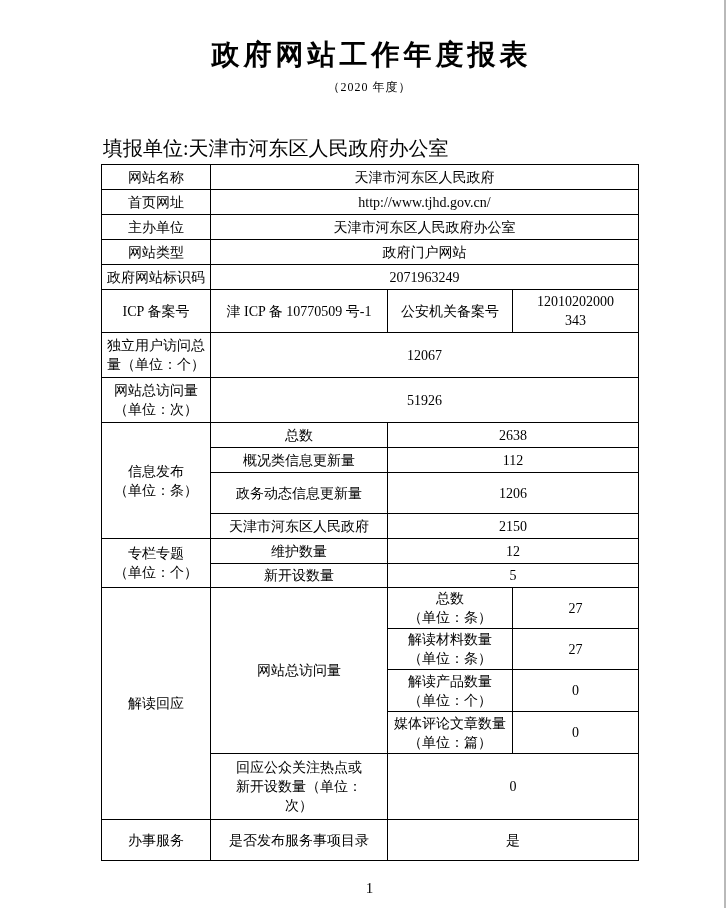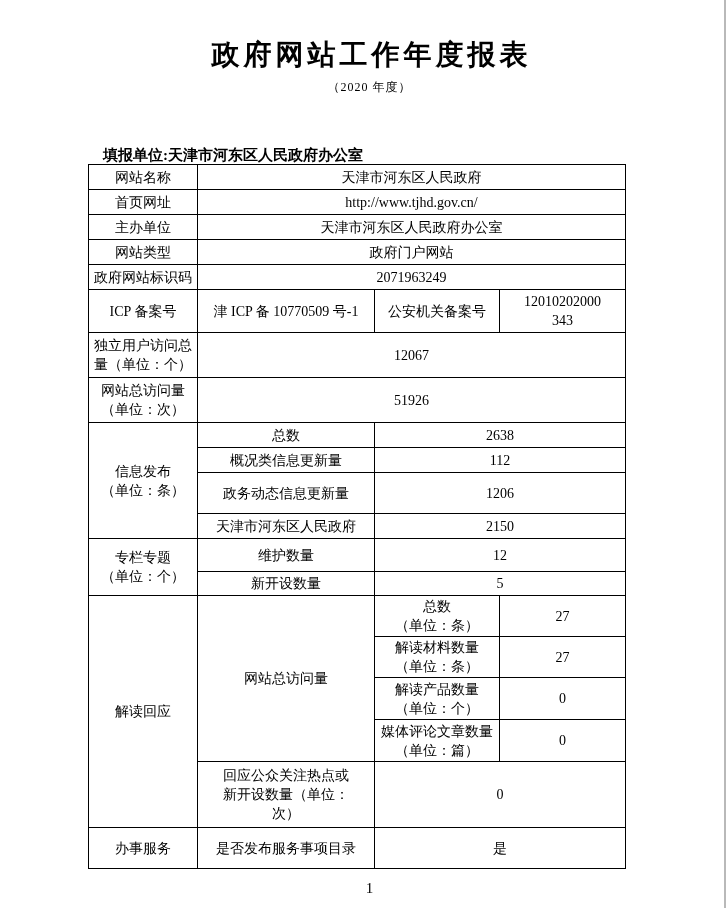--- a/index.html
+++ b/index.html
@@ -20,26 +20,26 @@
     font-size: 28px; line-height: 32px;
     letter-spacing: 4px; text-indent: 4px; margin-top: 28px;
   }
   .page-subtitle {
     position: absolute; top: 77px; left: 101px; width: 537px;
     text-align: center;
     font-size: 12px; line-height: 20px;
     letter-spacing: 1px;
   }
   .report-unit {
-    position: absolute; top: 146px; left: 103px;
-    font-size: 15px; line-height: 19px;
-    font-weight: bold;
+    position: absolute; top: 139px; left: 103px;
+    font-size: 20px; line-height: 19px;
+    font-weight: normal;
   }
   table.report-table {
-    position: absolute; left: 88px; top: 164px;
+    position: absolute; left: 101px; top: 164px;
     width: 537px;
     border-collapse: collapse;
     table-layout: fixed;
   }
   table.report-table td {
     border: 1px solid #000;
     text-align: center;
     vertical-align: middle;
     font-size: 14px;
     line-height: 19px;
@@ -122,21 +122,21 @@
       <td colspan="2">112</td>
     </tr>
     <tr style="height:41px">
       <td>政务动态信息更新量</td>
       <td colspan="2">1206</td>
     </tr>
     <tr style="height:25px">
       <td>天津市河东区人民政府</td>
       <td colspan="2">2150</td>
     </tr>
-    <tr style="height:33px">
+    <tr style="height:25px">
       <td rowspan="2">专栏专题
 （单位：个）</td>
       <td>维护数量</td>
       <td colspan="2">12</td>
     </tr>
     <tr style="height:24px">
       <td>新开设数量</td>
       <td colspan="2">5</td>
     </tr>
     <tr style="height:41px">

